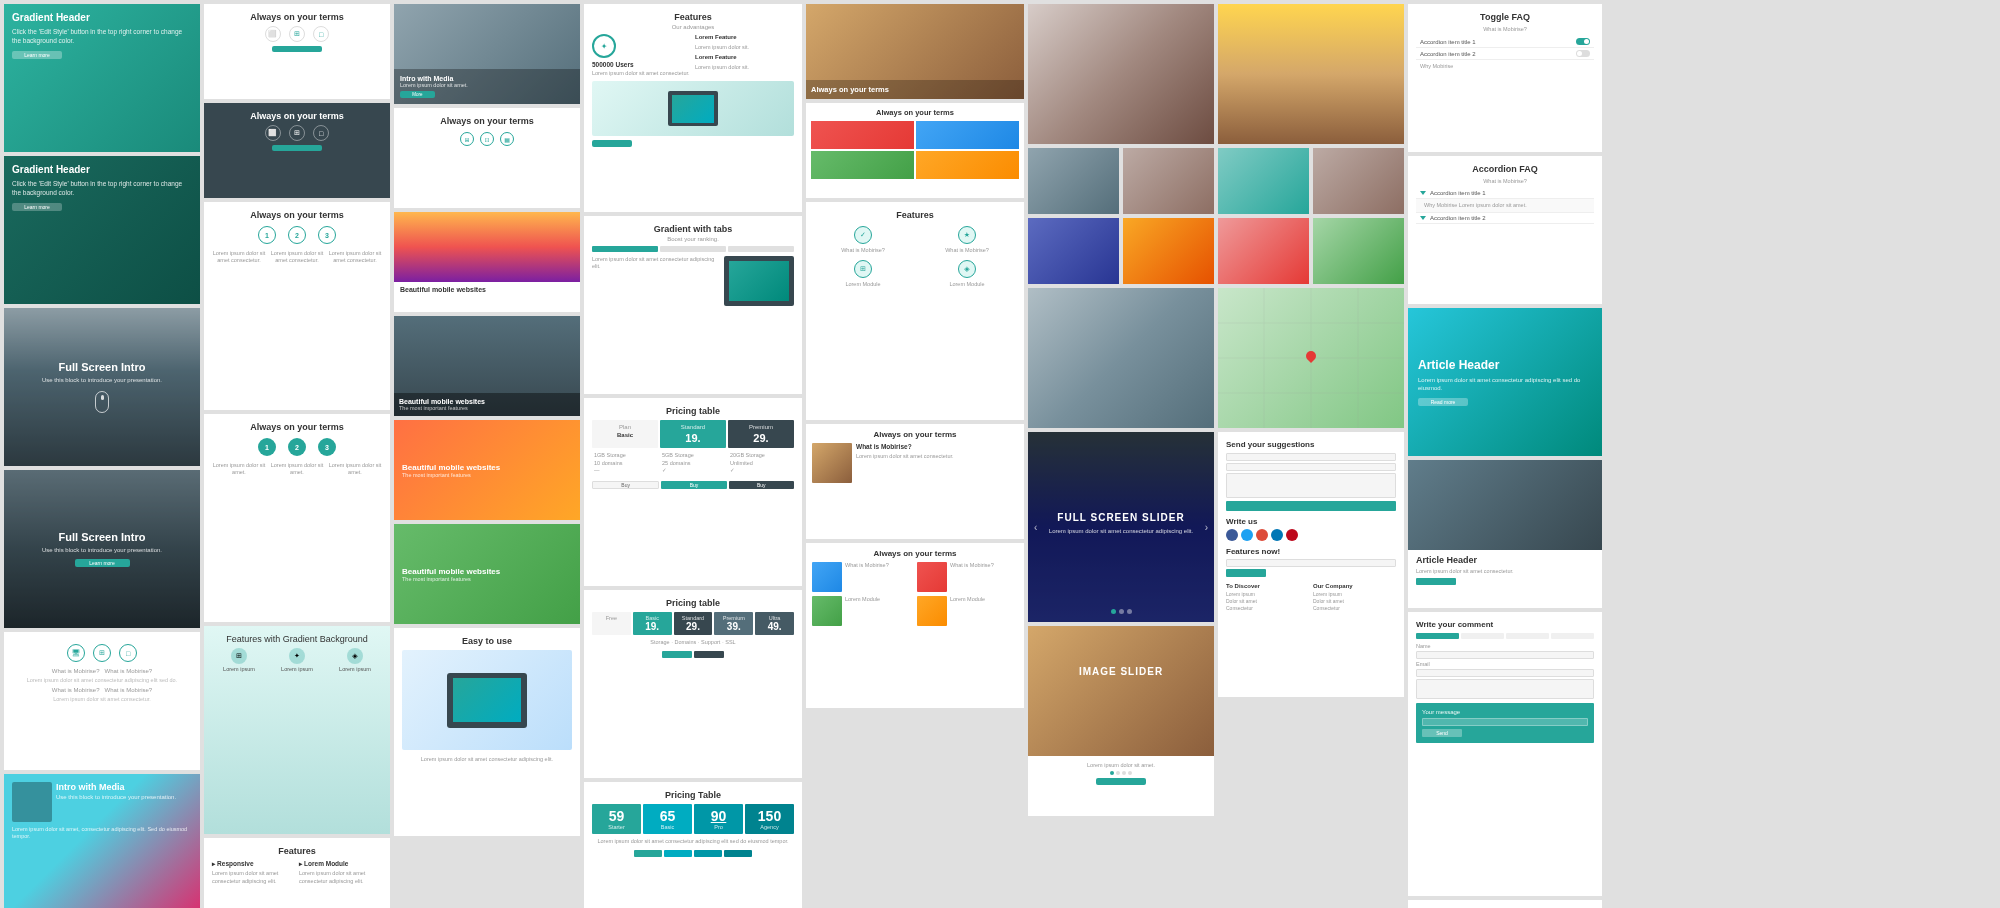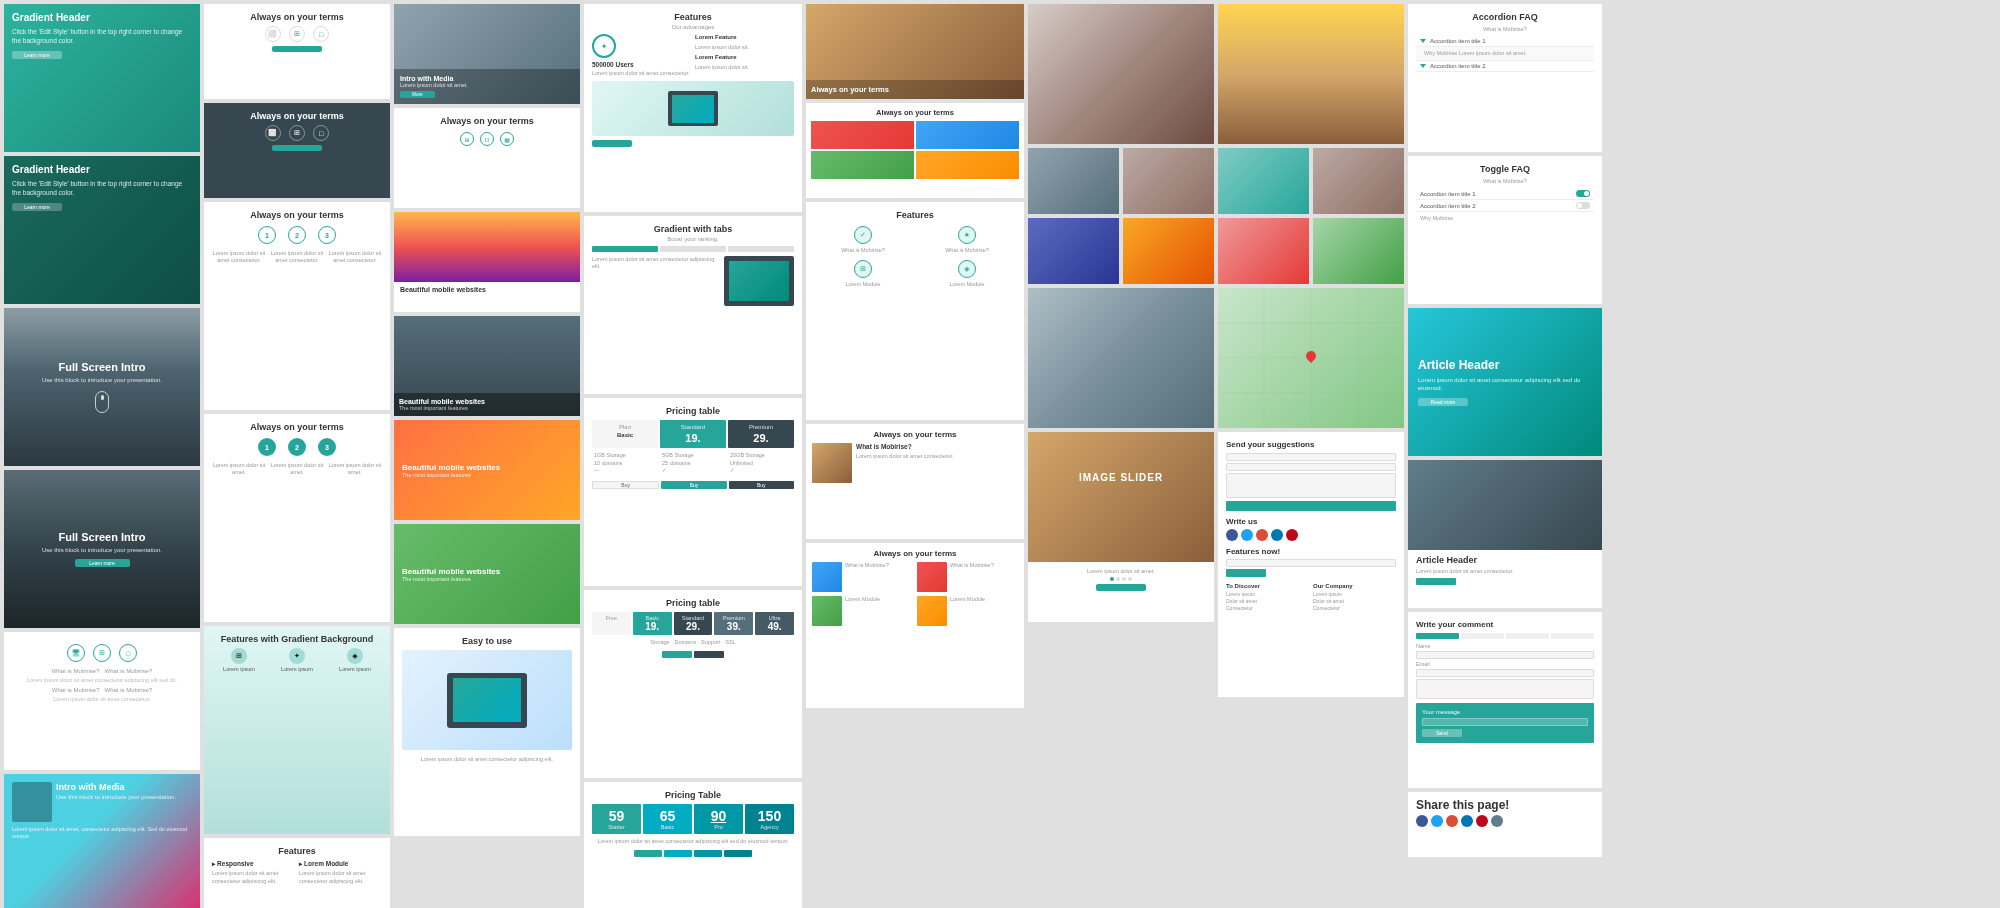--- a/index.html
+++ b/index.html
@@ -220,21 +220,21 @@
         <div style="display:flex;gap:4px;justify-content:space-between;">
           <div style="flex:1;font-size:5.5px;color:#999;line-height:1.3;text-align:center;">Lorem ipsum dolor sit amet.</div>
           <div style="flex:1;font-size:5.5px;color:#999;line-height:1.3;text-align:center;">Lorem ipsum dolor sit amet.</div>
           <div style="flex:1;font-size:5.5px;color:#999;line-height:1.3;text-align:center;">Lorem ipsum dolor sit amet.</div>
         </div>
       </div>
     </div>
 
     <div class="tile bg-teal-features" style="height:208px;">
       <div style="padding:8px;">
-        <div style="font-size:9px;font-weight:bold;color:#333;text-align:center;margin-bottom:4px;">Features with Gradient Background</div>
+        <div style="font-size:9px;font-weight:normal;color:#333;text-align:center;margin-bottom:4px;">Features with Gradient Background</div>
         <div style="display:flex;gap:4px;justify-content:space-between;">
           <div style="flex:1;text-align:center;">
             <div style="width:16px;height:16px;border-radius:50%;background:rgba(38,166,154,0.3);margin:0 auto 2px;display:flex;align-items:center;justify-content:center;font-size:7px;">⊞</div>
             <div style="font-size:5.5px;color:#555;line-height:1.2;">Lorem ipsum</div>
           </div>
           <div style="flex:1;text-align:center;">
             <div style="width:16px;height:16px;border-radius:50%;background:rgba(38,166,154,0.3);margin:0 auto 2px;display:flex;align-items:center;justify-content:center;font-size:7px;">✦</div>
             <div style="font-size:5.5px;color:#555;line-height:1.2;">Lorem ipsum</div>
           </div>
           <div style="flex:1;text-align:center;">
@@ -595,20 +595,35 @@
       </div>
       <div class="tile" style="width:91px;height:66px;position:relative;overflow:hidden;">
         <div style="width:100%;height:100%;background:linear-gradient(135deg, #f9a825, #e65100);"></div>
       </div>
     </div>
 
     <div class="tile" style="height:140px;position:relative;overflow:hidden;">
       <div style="width:100%;height:100%;background:linear-gradient(135deg, #b0bec5 0%, #78909c 50%, #546e7a 100%);"></div>
     </div>
 
+    <div class="tile bg-city-night" style="height:190px;position:relative;">
+      <div style="position:absolute;top:0;left:0;right:0;bottom:0;background:rgba(0,0,0,0.3);display:flex;flex-direction:column;justify-content:center;align-items:center;padding:10px;">
+        <div style="font-size:10px;font-weight:bold;color:#fff;text-align:center;margin-bottom:4px;letter-spacing:1px;">FULL SCREEN SLIDER</div>
+        <div style="font-size:6px;color:rgba(255,255,255,0.8);text-align:center;margin-bottom:6px;line-height:1.4;">Lorem ipsum dolor sit amet consectetur adipiscing elit.</div>
+
+        <div style="position:absolute;left:6px;top:50%;transform:translateY(-50%);color:rgba(255,255,255,0.7);font-size:10px;">‹</div>
+        <div style="position:absolute;right:6px;top:50%;transform:translateY(-50%);color:rgba(255,255,255,0.7);font-size:10px;">›</div>
+
+        <div style="position:absolute;bottom:8px;display:flex;gap:3px;">
+          <div style="width:5px;height:5px;border-radius:50%;background:#26a69a;"></div>
+          <div style="width:5px;height:5px;border-radius:50%;background:rgba(255,255,255,0.4);"></div>
+          <div style="width:5px;height:5px;border-radius:50%;background:rgba(255,255,255,0.4);"></div>
+        </div>
+      </div>
+    </div>
 
     <div class="tile" style="height:190px;position:relative;overflow:hidden;">
       <div style="width:100%;height:130px;background:linear-gradient(135deg, #d4a76a 0%, #8b5e3c 100%);"></div>
       <div style="position:absolute;top:40px;left:0;right:0;text-align:center;">
         <div style="font-size:10px;font-weight:bold;color:#fff;letter-spacing:1px;">IMAGE SLIDER</div>
       </div>
       <div style="padding:6px 8px;">
         <div style="font-size:5.5px;color:#999;text-align:center;margin-bottom:3px;">Lorem ipsum dolor sit amet.</div>
         <div style="display:flex;gap:2px;justify-content:center;margin-bottom:3px;">
           <div style="width:4px;height:4px;border-radius:50%;background:#26a69a;"></div>
@@ -700,72 +715,72 @@
         </div>
       </div>
     </div>
 
   </div>
 
   <div style="display: flex; flex-direction: column; gap: 4px; width: 194px; flex-shrink: 0;">
 
     <div class="tile" style="height:148px;background:#fff;">
       <div style="padding:8px;">
-        <div style="font-size:9px;font-weight:bold;color:#333;text-align:center;margin-bottom:4px;">Accordion FAQ</div>
-        <div style="font-size:5.5px;color:#999;text-align:center;margin-bottom:4px;">What is Mobirise?</div>
-        <div class="accordion-row">
-          <div class="accordion-arrow"></div>
-          <span style="font-size:6px;color:#555;">Accordion item title 1</span>
-        </div>
-        <div style="font-size:5.5px;color:#999;padding:3px 8px;background:#f9f9f9;border-bottom:0.5px solid #eee;line-height:1.3;">Why Mobirise Lorem ipsum dolor sit amet.</div>
-        <div class="accordion-row">
-          <div class="accordion-arrow"></div>
-          <span style="font-size:6px;color:#555;">Accordion item title 2</span>
-        </div>
-      </div>
-    </div>
-
-    <div class="tile" style="height:148px;background:#fff;">
-      <div style="padding:8px;">
         <div style="font-size:9px;font-weight:bold;color:#333;text-align:center;margin-bottom:4px;">Toggle FAQ</div>
         <div style="font-size:5.5px;color:#999;text-align:center;margin-bottom:4px;">What is Mobirise?</div>
         <div style="display:flex;justify-content:space-between;align-items:center;padding:2px 4px;border-bottom:0.5px solid #eee;">
           <span style="font-size:6px;color:#555;">Accordion item title 1</span>
           <div style="width:14px;height:7px;background:#26a69a;border-radius:4px;position:relative;">
             <div style="width:5px;height:5px;background:#fff;border-radius:50%;position:absolute;right:1px;top:1px;"></div>
           </div>
         </div>
         <div style="display:flex;justify-content:space-between;align-items:center;padding:2px 4px;border-bottom:0.5px solid #eee;">
           <span style="font-size:6px;color:#555;">Accordion item title 2</span>
           <div style="width:14px;height:7px;background:#ddd;border-radius:4px;position:relative;">
             <div style="width:5px;height:5px;background:#fff;border-radius:50%;position:absolute;left:1px;top:1px;"></div>
           </div>
         </div>
         <div style="font-size:5.5px;color:#999;padding:3px 4px;line-height:1.3;">Why Mobirise</div>
       </div>
     </div>
 
+    <div class="tile" style="height:148px;background:#fff;">
+      <div style="padding:8px;">
+        <div style="font-size:9px;font-weight:bold;color:#333;text-align:center;margin-bottom:4px;">Accordion FAQ</div>
+        <div style="font-size:5.5px;color:#999;text-align:center;margin-bottom:4px;">What is Mobirise?</div>
+        <div class="accordion-row">
+          <div class="accordion-arrow"></div>
+          <span style="font-size:6px;color:#555;">Accordion item title 1</span>
+        </div>
+        <div style="font-size:5.5px;color:#999;padding:3px 8px;background:#f9f9f9;border-bottom:0.5px solid #eee;line-height:1.3;">Why Mobirise Lorem ipsum dolor sit amet.</div>
+        <div class="accordion-row">
+          <div class="accordion-arrow"></div>
+          <span style="font-size:6px;color:#555;">Accordion item title 2</span>
+        </div>
+      </div>
+    </div>
+
     <div class="tile bg-article-teal" style="height:148px;position:relative;">
       <div style="position:absolute;top:0;left:0;right:0;bottom:0;display:flex;flex-direction:column;justify-content:center;padding:10px;">
         <div style="font-size:12px;font-weight:bold;color:#fff;margin-bottom:4px;">Article Header</div>
         <div style="font-size:6px;color:rgba(255,255,255,0.85);line-height:1.4;margin-bottom:6px;">Lorem ipsum dolor sit amet consectetur adipiscing elit sed do eiusmod.</div>
         <div style="height:8px;width:50px;background:rgba(255,255,255,0.3);border-radius:2px;display:flex;align-items:center;justify-content:center;font-size:5px;color:#fff;">Read more</div>
       </div>
     </div>
 
     <div class="tile" style="height:148px;position:relative;overflow:hidden;">
       <div style="width:100%;height:90px;background:linear-gradient(135deg, #607d8b, #37474f);"></div>
       <div style="padding:5px 8px;">
         <div style="font-size:9px;font-weight:bold;color:#333;margin-bottom:3px;">Article Header</div>
         <div style="font-size:5.5px;color:#999;line-height:1.3;margin-bottom:3px;">Lorem ipsum dolor sit amet consectetur.</div>
         <div style="height:7px;width:40px;background:#26a69a;border-radius:1px;"></div>
       </div>
     </div>
 
-    <div class="tile" style="height:176px;background:#fff;">
+    <div class="tile" style="height:284px;background:#fff;">
       <div style="padding:8px;">
         <div style="font-size:8px;font-weight:bold;color:#333;margin-bottom:4px;">Write your comment</div>
 
         <div style="display:flex;gap:2px;margin-bottom:4px;">
           <div style="flex:1;height:6px;background:#26a69a;border-radius:1px;"></div>
           <div style="flex:1;height:6px;background:#f0f0f0;border-radius:1px;"></div>
           <div style="flex:1;height:6px;background:#f0f0f0;border-radius:1px;"></div>
           <div style="flex:1;height:6px;background:#f0f0f0;border-radius:1px;"></div>
         </div>
         <div style="font-size:5.5px;color:#999;margin-bottom:2px;">Name</div>

